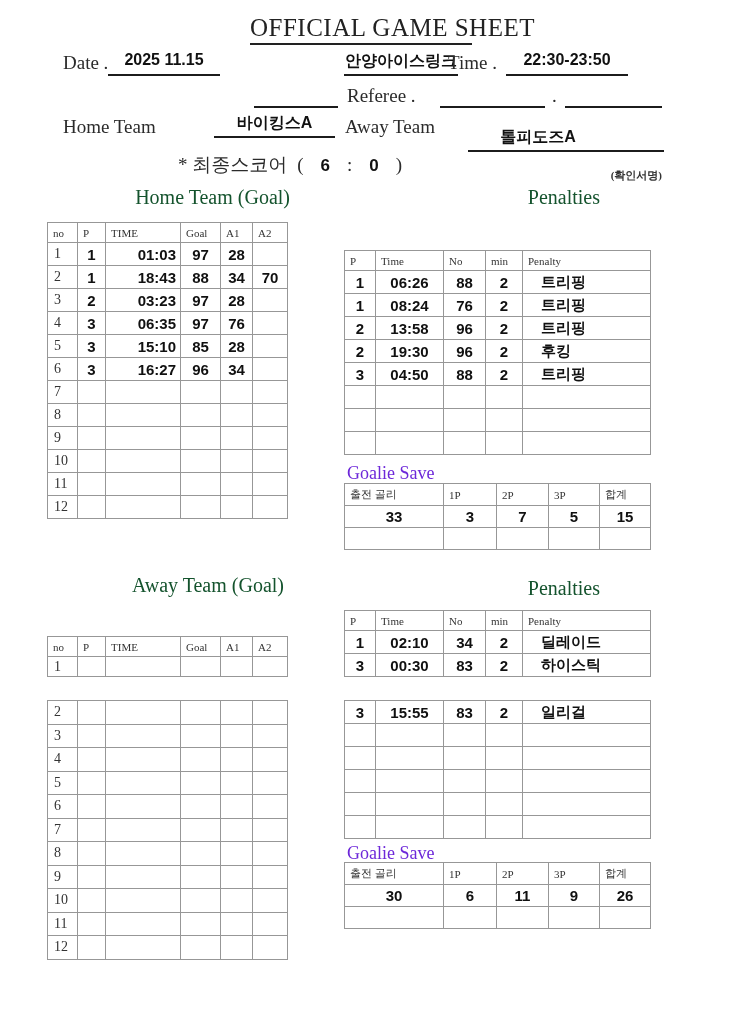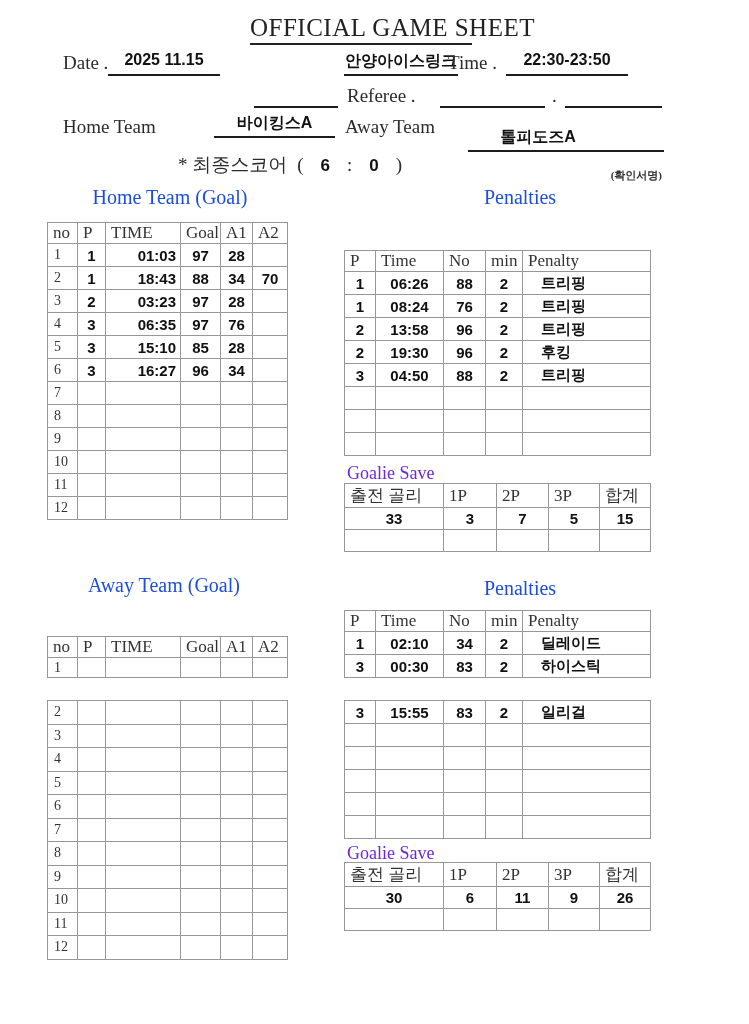--- a/index.html
+++ b/index.html
@@ -1,21 +1,21 @@
 <!DOCTYPE html>
 <html><head>
 <meta charset="utf-8">
 <style>
   html,body { margin:0; padding:0; background:#ffffff; }
   .sheet {
     position:relative; width:749px; height:1024px; background:#fff;
     font-family:"Liberation Serif","DejaVu Serif",serif; color:#222; overflow:hidden;
   }
   .lbl { position:absolute; font-size:19px; color:#2b2b2b; white-space:nowrap; }
-  .heading { position:absolute; font-size:20px; color:#1d4ed8; text-align:center; white-space:nowrap; }
+  .heading { position:absolute; font-size:20px; color:#14532d; text-align:right; white-space:nowrap; }
   .title {
     position:absolute; left:250px; top:14px; width:222px; text-align:center;
     font-size:25px; letter-spacing:.5px; border-bottom:2px solid #222; padding-bottom:1px; white-space:nowrap;
   }
   .fill {
     position:absolute; height:23px; border-bottom:2px solid #1c1c1c; text-align:center;
     font-family:"Liberation Sans","DejaVu Sans",sans-serif; font-weight:700; font-size:16px; color:#111; white-space:nowrap;
   }
   .blank { position:absolute; height:22px; border-bottom:2px solid #1c1c1c; }
   .fill-inner { position:absolute; left:0; top:0; width:140px; text-align:center; }
@@ -26,21 +26,21 @@
   .score { position:absolute; left:178px; top:152px; display:flex; align-items:baseline; font-size:19px; color:#2b2b2b; }
   .score .sv { font-family:"Liberation Sans","DejaVu Sans",sans-serif; font-weight:700; font-size:17px; color:#111; margin:0 17px; }
   .score .op { margin-left:10px; }
 
   table.tbl {
     position:absolute; border-collapse:collapse; table-layout:fixed;
     background:#fff; border:1px solid #777;
   }
   .tbl th, .tbl td { border:1px solid #979797; overflow:hidden; white-space:nowrap; padding:0; }
   .tbl th {
-    font-family:"Liberation Serif","DejaVu Serif",serif; font-weight:400; font-size:17px; color:#333;
+    font-family:"Liberation Serif","DejaVu Serif",serif; font-weight:400; font-size:11px; color:#333;
     text-align:left; padding-left:5px;
   }
   .tbl td {
     font-family:"Liberation Sans","DejaVu Sans",sans-serif; font-weight:700; font-size:15px; color:#101010;
     text-align:center;
   }
   
   .goal-tbl thead tr { height:20px; }
   .goal-tbl tbody tr { height:23px; }
   .goal-tbl td:nth-child(1) {

